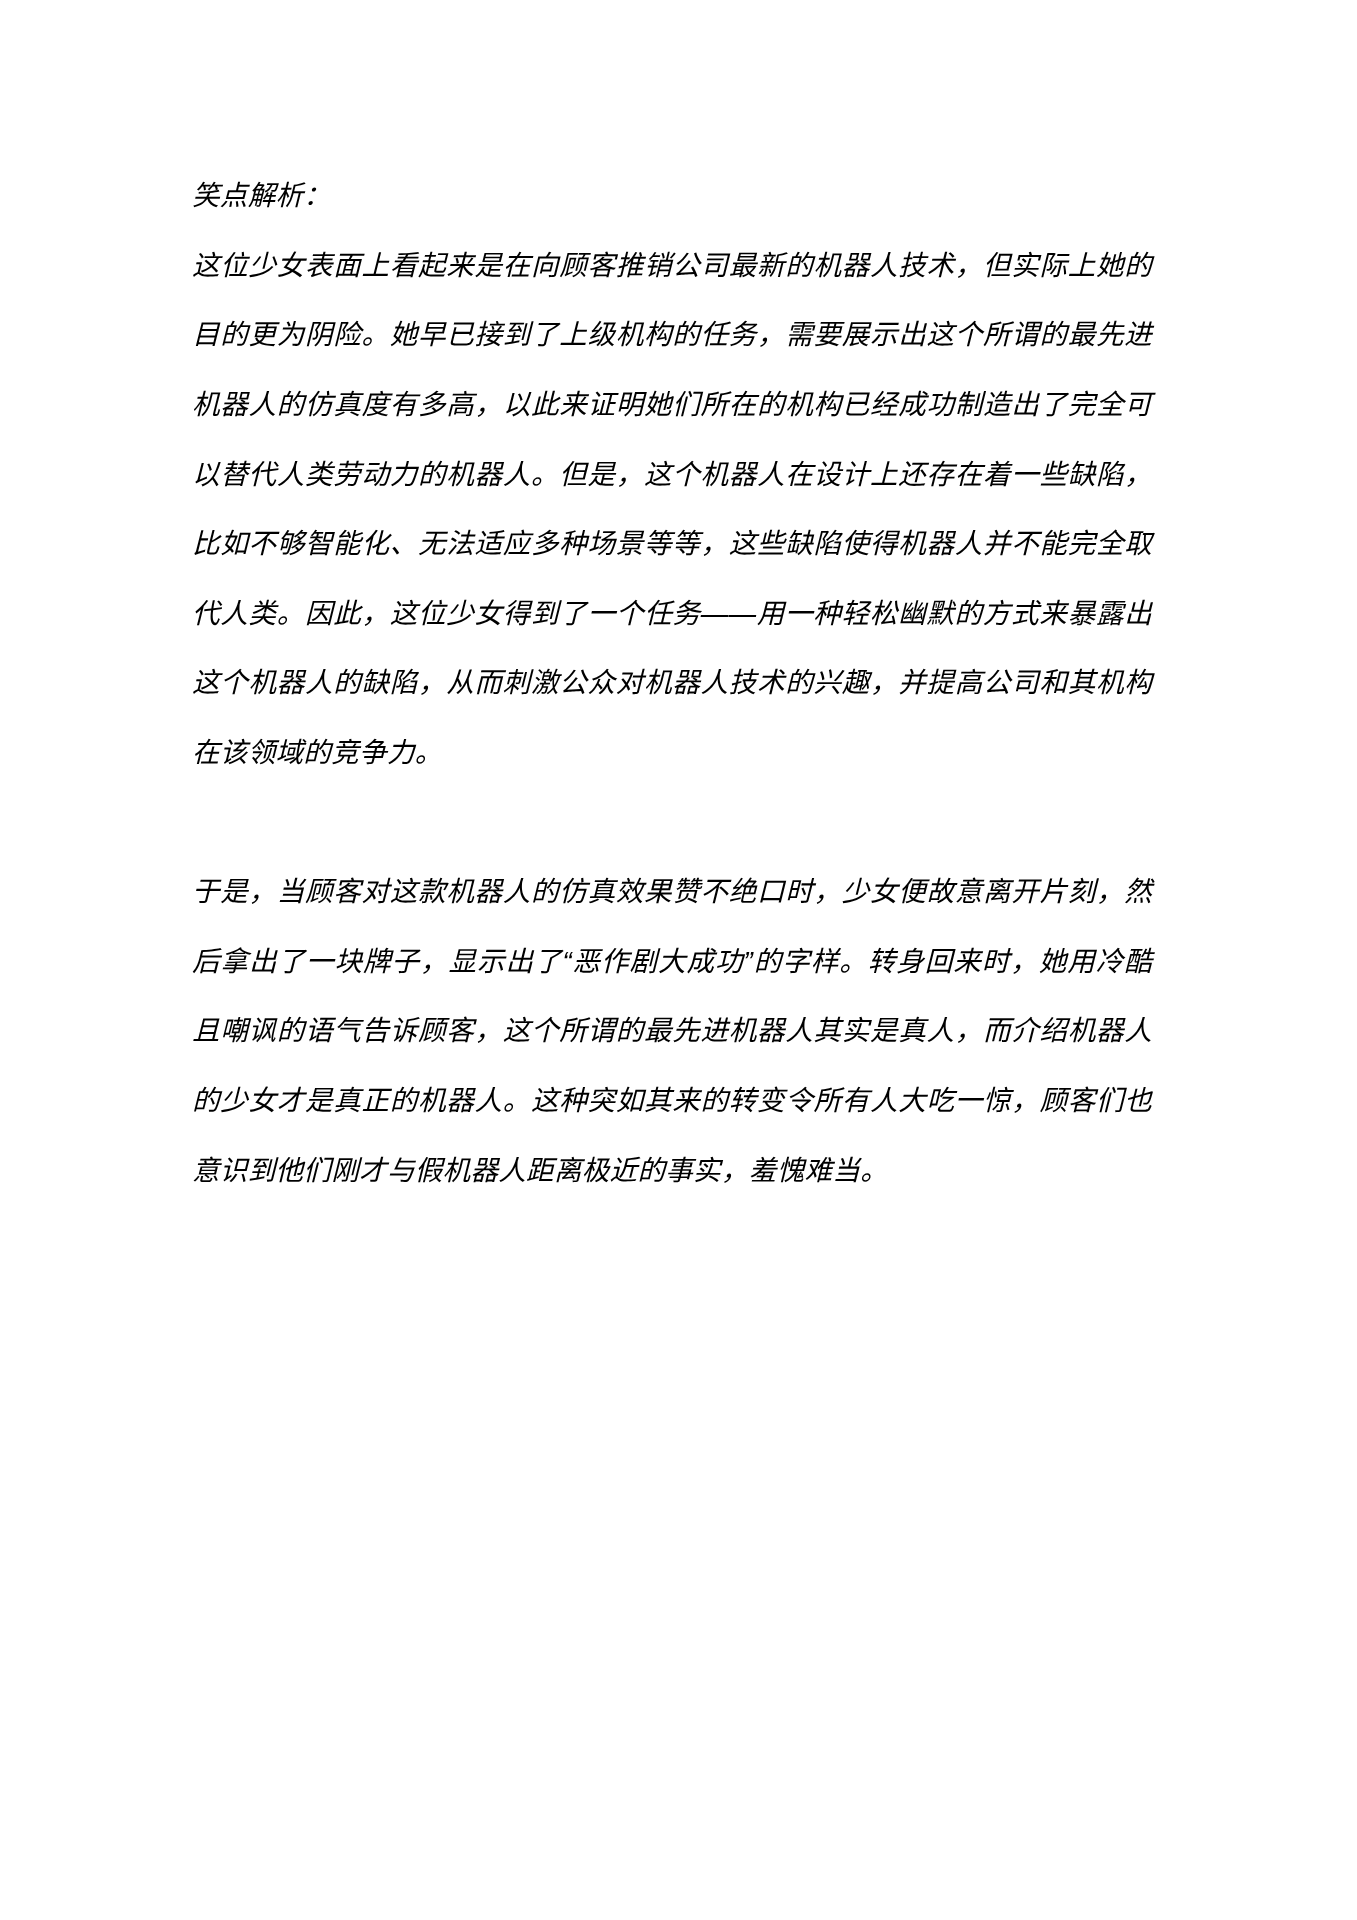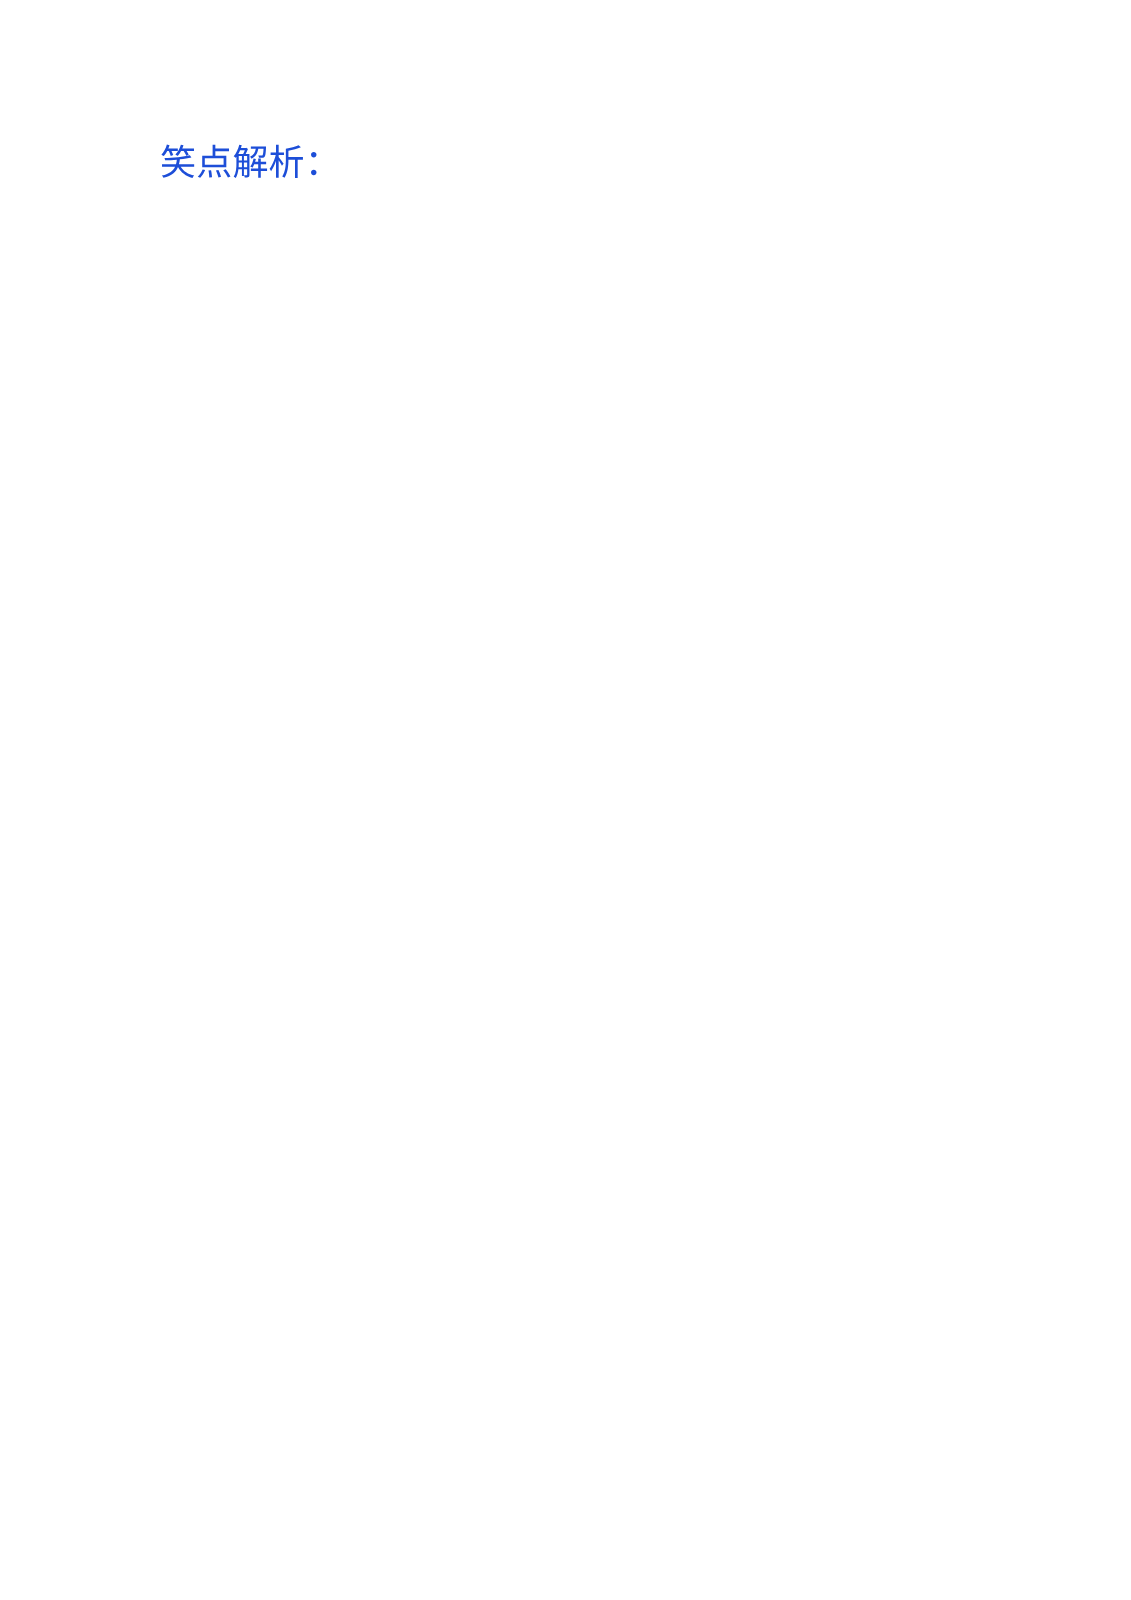--- a/index.html
+++ b/index.html
@@ -27,29 +27,30 @@
 
   .content {
     position: absolute;
     left: 160px;
     top: 134px;
     width: 800px;
   }
 
   .doc-line,
   .doc-heading {
-    font-size: 36px;
+    font-size: 23px;
     line-height: 58px;
     letter-spacing: 0.2px;
-    color: #1d4ed8;
+    color: #000000;
     font-weight: 400;
     text-align: justify;
     text-justify: inter-character;
     white-space: normal;
     word-break: break-all;
+    font-style: italic;
     -webkit-font-smoothing: antialiased;
   }
 
   .doc-heading {
     margin: 0 0 0 0;
   }
 
   .doc-para {
     margin: 0;
     padding: 0;
@@ -68,21 +69,23 @@
 </head>
 <body>
 
 <div class="page">
   <div class="content">
 
     <div class="heading-block">
       <div class="doc-heading">笑点解析：</div>
     </div>
 
+    <div class="doc-line doc-para">这位少女表面上看起来是在向顾客推销公司最新的机器人技术，但实际上她的目的更为阴险。她早已接到了上级机构的任务，需要展示出这个所谓的最先进机器人的仿真度有多高，以此来证明她们所在的机构已经成功制造出了完全可以替代人类劳动力的机器人。但是，这个机器人在设计上还存在着一些缺陷，比如不够智能化、无法适应多种场景等等，这些缺陷使得机器人并不能完全取代人类。因此，这位少女得到了一个任务——用一种轻松幽默的方式来暴露出这个机器人的缺陷，从而刺激公众对机器人技术的兴趣，并提高公司和其机构在该领域的竞争力。</div>
 
     <div class="para-gap"></div>
 
+    <div class="doc-line doc-para">于是，当顾客对这款机器人的仿真效果赞不绝口时，少女便故意离开片刻，然后拿出了一块牌子，显示出了“恶作剧大成功”的字样。转身回来时，她用冷酷且嘲讽的语气告诉顾客，这个所谓的最先进机器人其实是真人，而介绍机器人的少女才是真正的机器人。这种突如其来的转变令所有人大吃一惊，顾客们也意识到他们刚才与假机器人距离极近的事实，羞愧难当。</div>
 
     <div class="para-gap"></div>
 
 
   </div>
 </div>
 
 </body></html>

